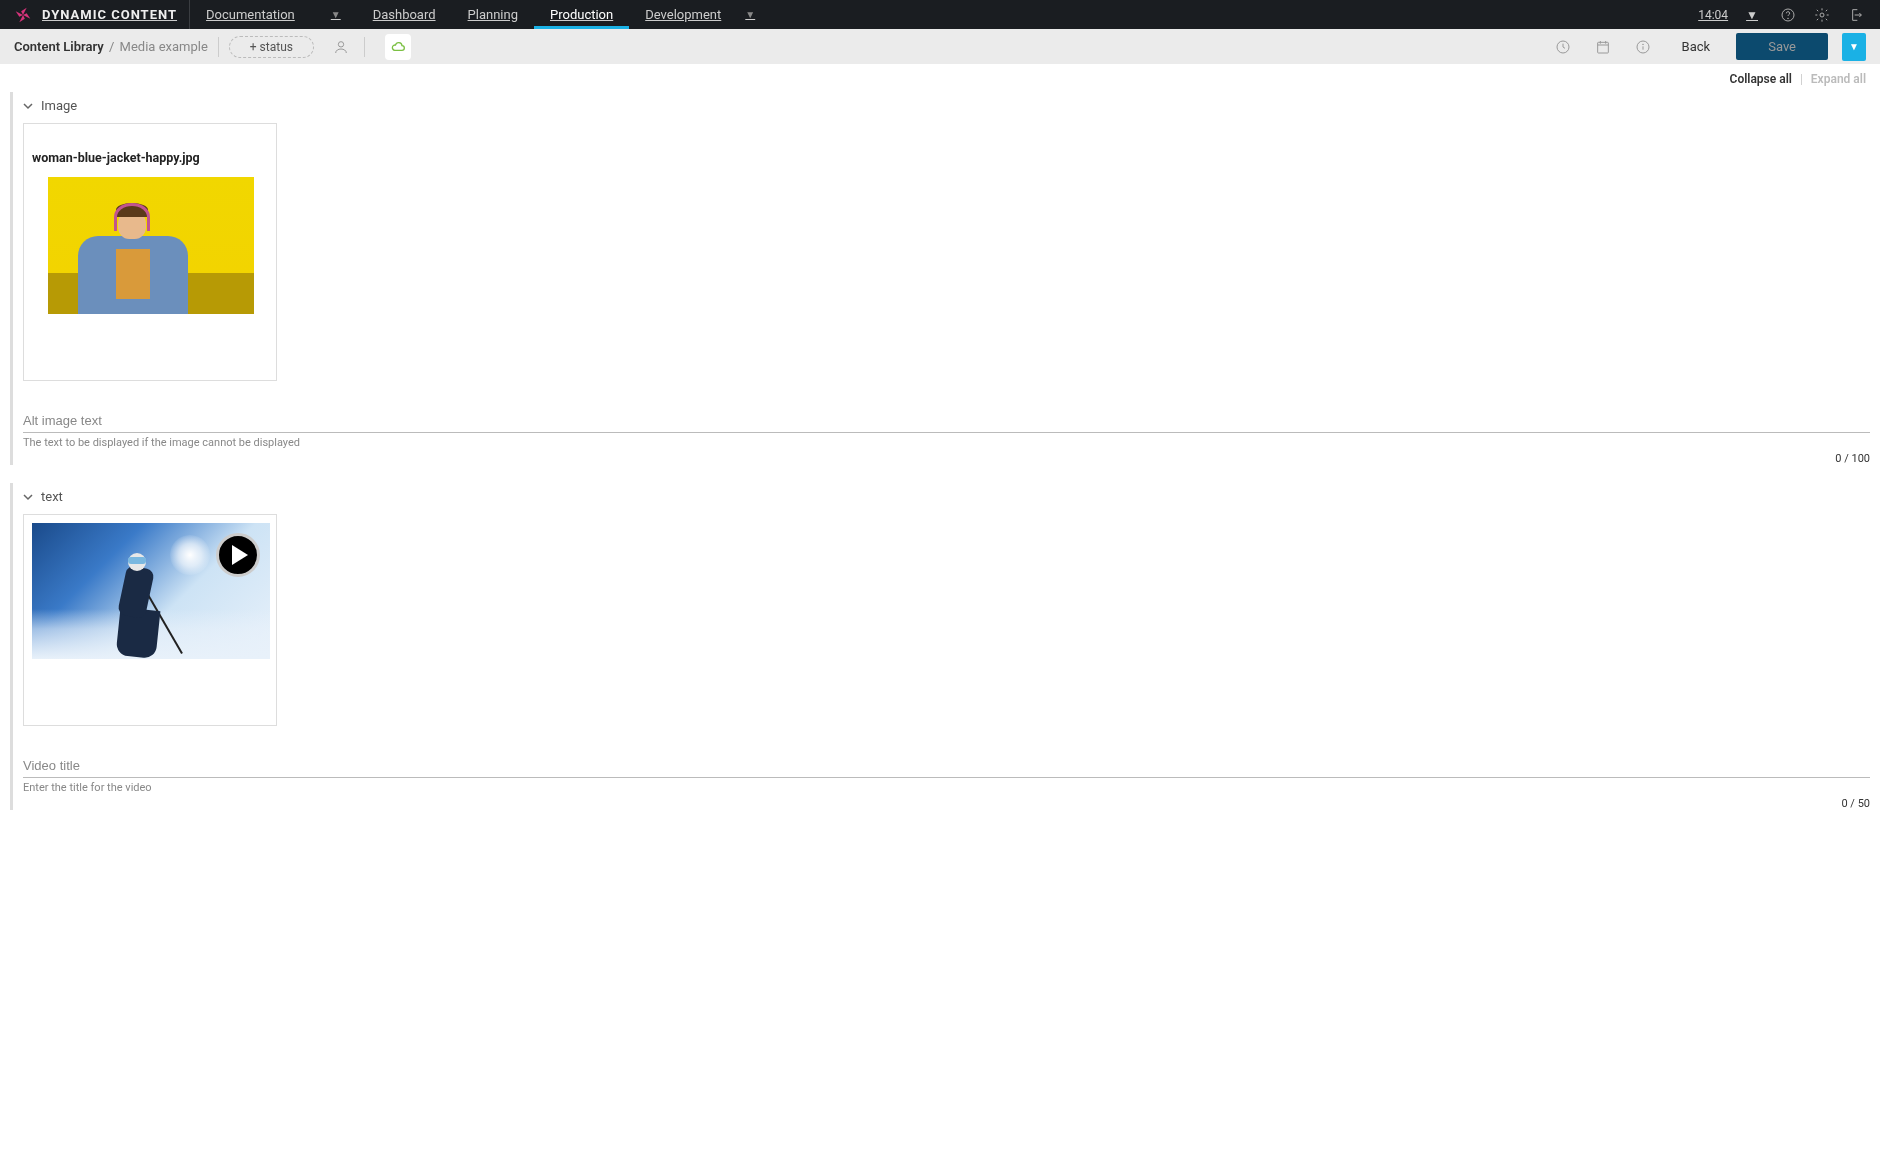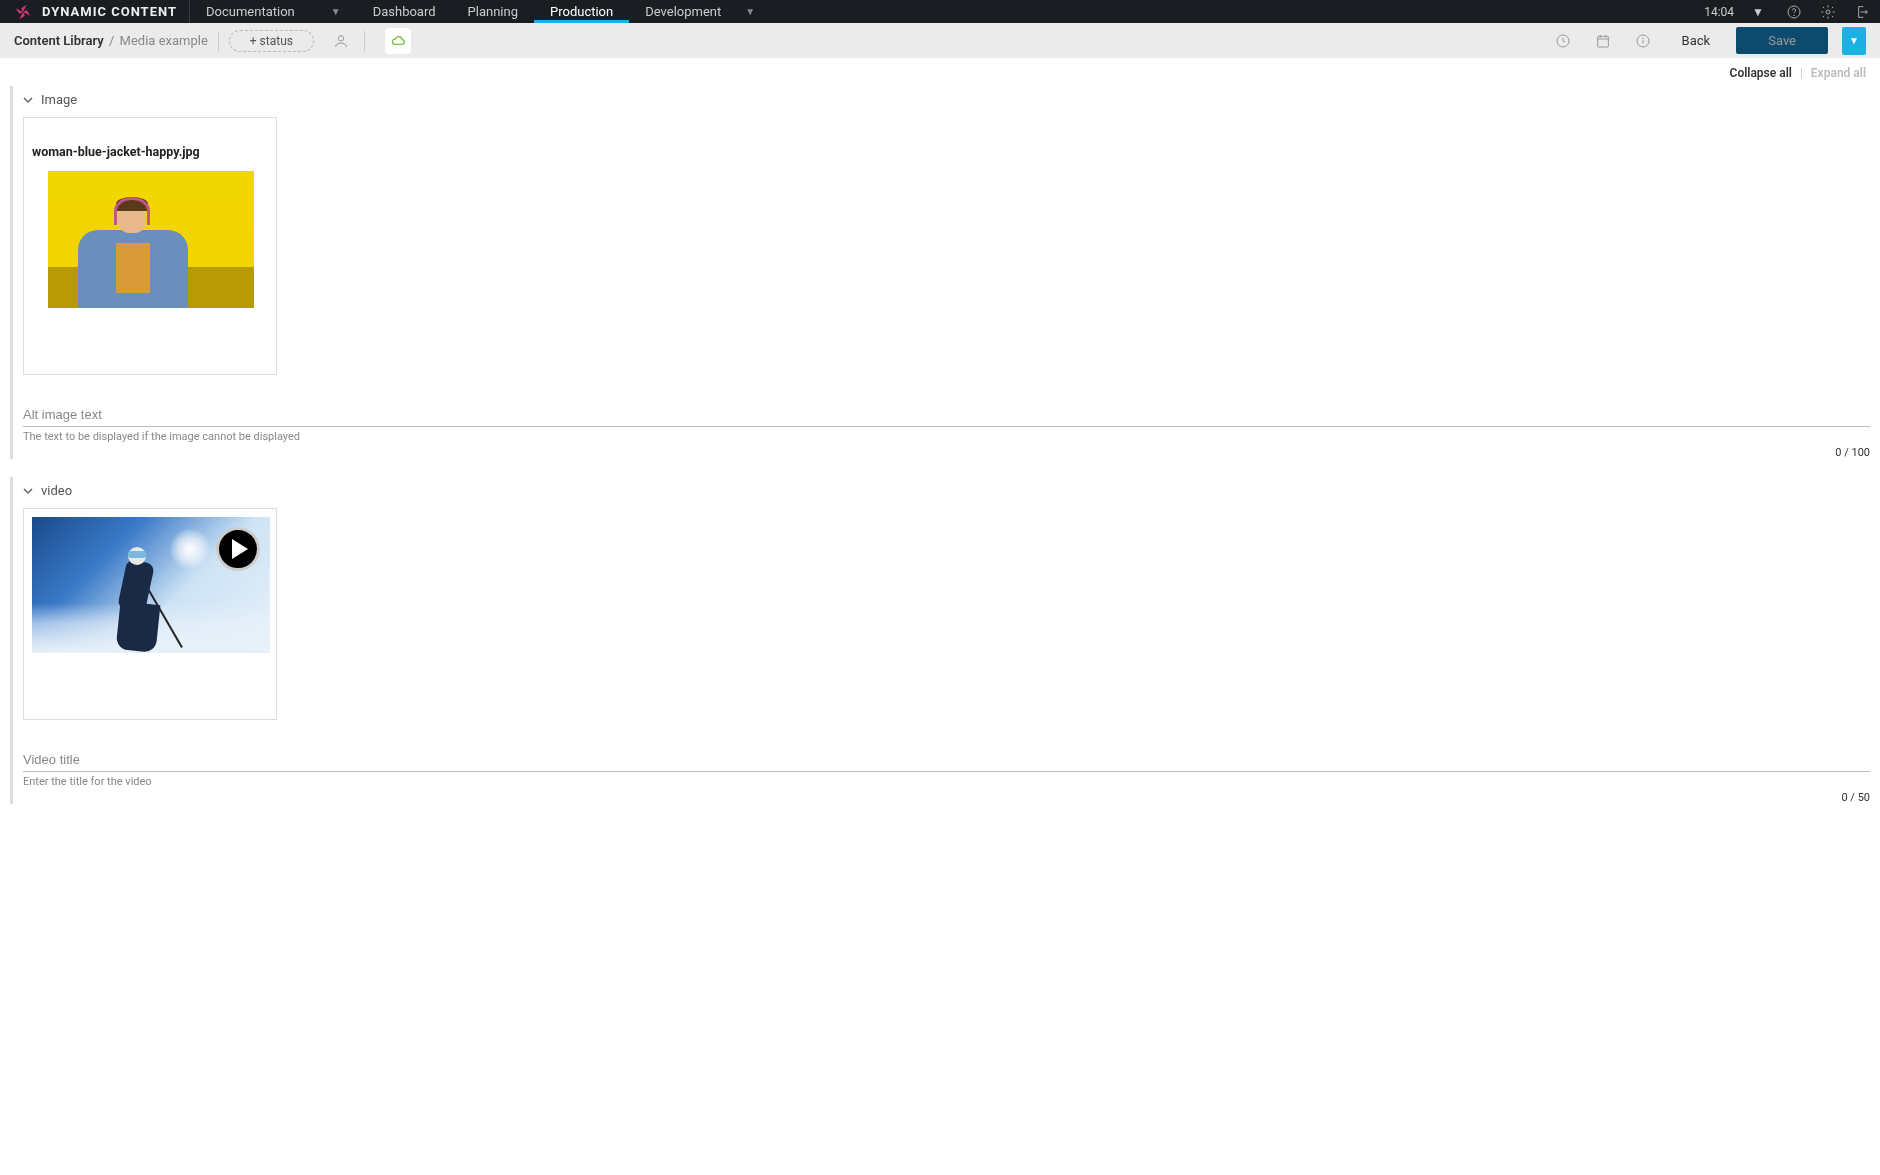--- a/index.html
+++ b/index.html
@@ -1,30 +1,30 @@
 <!DOCTYPE html>
 <html><head>
 <meta charset="utf-8">
 <style>
 * { box-sizing: border-box; margin: 0; padding: 0; }
 body { font-family: -apple-system, BlinkMacSystemFont, "Segoe UI", Roboto, Helvetica, Arial, sans-serif; font-size: 13px; color: #333; background: #fff; }
 
 
-.topnav { background: #1a1d21; height: 23px; display: flex; align-items: center; color: #ccc; }
+.topnav { background: #1a1d21; height: 29px; display: flex; align-items: center; color: #ccc; text-decoration: underline; }
 .logo { display: flex; align-items: center; padding: 0 12px; height: 100%; border-right: 1px solid #3a3d41; }
 .logo svg { width: 22px; height: 22px; margin-right: 8px; }
 .logo-text { font-size: 13px; font-weight: 700; letter-spacing: 1px; color: #eee; }
 .nav-group { display: flex; align-items: center; height: 100%; }
 .nav-dropdown { display: flex; align-items: center; padding: 0 16px; height: 100%; cursor: pointer; color: #ccc; font-size: 13px; gap: 36px; }
 .nav-dropdown .caret { font-size: 10px; color: #888; }
 .nav-item { padding: 0 16px; height: 100%; display: flex; align-items: center; color: #ccc; font-size: 13px; cursor: pointer; position: relative; }
 .nav-item.active { color: #fff; }
 .nav-item.active::after { content: ""; position: absolute; left: 0; right: 0; bottom: 0; height: 3px; background: #1ab1e5; }
 .nav-spacer { flex: 1; }
-.nav-right { display: flex; align-items: center; height: 100%; gap: 6px; padding-right: 4px; }
+.nav-right { display: flex; align-items: center; height: 100%; gap: 6px; padding-right: 10px; }
 .nav-time { display: flex; align-items: center; gap: 18px; color: #ccc; font-size: 12px; padding: 0 10px; cursor: pointer; }
 .nav-icon { width: 28px; height: 28px; display: flex; align-items: center; justify-content: center; cursor: pointer; color: #aaa; }
 .nav-icon svg { width: 16px; height: 16px; stroke: #aaa; fill: none; stroke-width: 1.5; }
 
 
 .subbar { background: #ebebeb; height: 35px; display: flex; align-items: center; padding: 0 14px; }
 .breadcrumb { font-size: 13px; }
 .breadcrumb .root { color: #333; font-weight: 600; }
 .breadcrumb .sep { color: #888; margin: 0 2px; }
 .breadcrumb .leaf { color: #888; }
@@ -241,21 +241,21 @@
     </div>
   </div>
 </div>
 
 <div class="section">
   <div class="section-border">
     <div class="section-header">
       <svg viewBox="0 0 10 10">
           <path d="M1 3l4 4 4-4" fill="none" stroke="#666" stroke-width="1.5"></path>
         </svg>
-      <span>video</span>
+      <span>text</span>
     </div>
     <div class="media-card">
       <div class="media-thumb video-thumb">
         <div class="snow"></div>
         <div class="sun"></div>
         <div class="skier">
           <div class="pole"></div>
             <div class="legs"></div>
             <div class="body"></div>
             <div class="head"></div>

